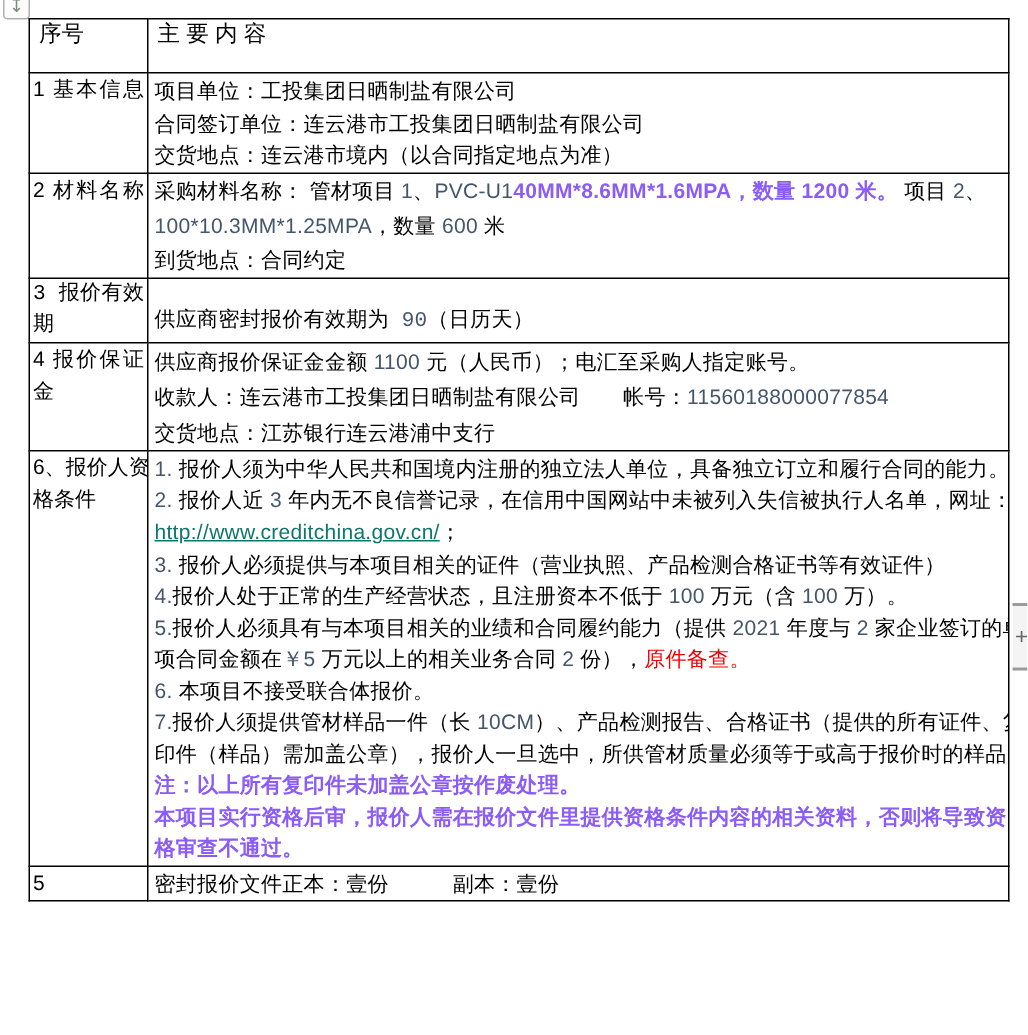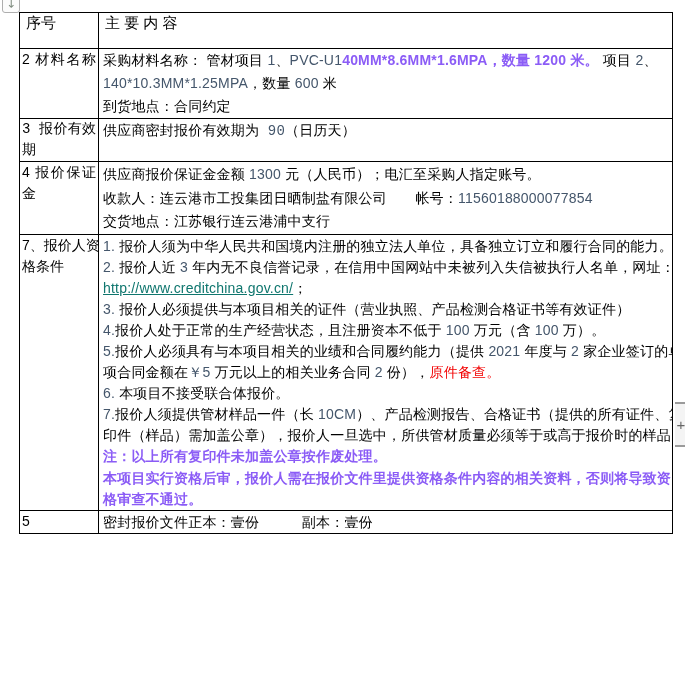--- a/index.html
+++ b/index.html
@@ -44,21 +44,21 @@
   }
   td.label .lln { white-space:nowrap; }
   td.label .lln.jl { text-align:justify; text-align-last:justify; }
 
   td.content { padding:0 2px 0 4px; letter-spacing:0.2px; }
   td.content .ln { white-space:nowrap; }
 
   
   tr.r0 { height:65px; }  tr.r0 td.content { line-height:21.6px; padding-top:1px; }
   tr.r1 { height:69px;margin-left:32px; }  tr.r1 td.content { line-height:23px; }
-  tr.r2 { height:43px;font-family:Liberation Mono, monospace; }  tr.r2 td.content { line-height:21px; padding-top:2px; }
+  tr.r2 { height:43px;font-family:Liberation Mono, monospace; }  tr.r2 td.content { line-height:21px; padding-top:18px; }
   tr.r3 { height:71px;margin-left:32px; }  tr.r3 td.content { line-height:23.5px; padding-top:1px; }
   tr.r4 { height:109px; } tr.r4 td.content { line-height:21.8px; }
   tr.r5 { height:275px; } tr.r5 td.content { line-height:21.1px; padding-top:1px; }
   tr.r6 { height:23px; }  tr.r6 td.content { line-height:21px; padding-top:1px; }
 
   
   .num { color:#44566b; }
   .b   { font-weight:bold; color:#8b5cf6; }
   .r   { color:#f20000;margin-top:48px; }
   .u   { color:#0f766e; text-decoration:underline; }
@@ -75,53 +75,63 @@
   <table class="doc">
     <colgroup>
         <col style="width:79px">
         <col style="width:574px">
       </colgroup>
     <tbody id="tbody">
       <tr class="hrow">
         <td>序号</td>
         <td>主 要  内  容</td>
       </tr>
+    <tr class="r0">
+          <td class="label">
+            <div class="lln jl">1 基本信息</div>
+          </td>
+          <td class="content">
+            <div class="ln">项目单位：工投集团日晒制盐有限公司</div>
+            <div class="ln">合同签订单位：连云港市工投集团日晒制盐有限公司</div>
+            <div class="ln">交货地点：连云港市境内（以合同指定地点为准）</div>
+          </td>
+        </tr>
         <tr class="r1">
           <td class="label">
             <div class="lln jl">2 材料名称</div>
           </td>
           <td class="content">
             <div class="ln">采购材料名称： 管材项目 <span class="num">1</span>、<span class="num">PVC-U1</span><span class="b">40MM*8.6MM*1.6MPA，数量 1200 米。</span> 项目 <span class="num">2</span>、</div>
-            <div class="ln"><span class="num">140*10.3MM*1.25MPA</span>，数量 <span class="num">600</span> 米</div>
+            <div class="ln"><span class="num">100*10.3MM*1.25MPA</span>，数量 <span class="num">600</span> 米</div>
             <div class="ln">到货地点：合同约定</div>
           </td>
         </tr>
         <tr class="r2">
           <td class="label">
             <div class="lln jl">3 报价有效</div>
             <div class="lln">期</div>
           </td>
           <td class="content">
             <div class="ln">供应商密封报价有效期为 <span class="num">90</span>（日历天）</div>
           </td>
         </tr>
         <tr class="r3">
           <td class="label">
             <div class="lln jl">4 报价保证</div>
             <div class="lln">金</div>
           </td>
           <td class="content">
-            <div class="ln">供应商报价保证金金额 <span class="num">1300</span> 元（人民币）；电汇至采购人指定账号。</div>
+            <div class="ln">供应商报价保证金金额 <span class="num">1100</span> 元（人民币）；电汇至采购人指定账号。</div>
             <div class="ln">收款人：连云港市工投集团日晒制盐有限公司　　帐号：<span class="num">11560188000077854</span></div>
             <div class="ln">交货地点：江苏银行连云港浦中支行</div>
           </td>
         </tr>
         <tr class="r5">
           <td class="label">
-            <div class="lln jl">7、报价人资</div>
+            <div class="lln jl">6、报价人资</div>
             <div class="lln">格条件</div>
           </td>
           <td class="content">
             <div class="ln"><span class="num">1.</span> 报价人须为中华人民共和国境内注册的独立法人单位，具备独立订立和履行合同的能力。</div>
             <div class="ln"><span class="num">2.</span> 报价人近 <span class="num">3</span> 年内无不良信誉记录，在信用中国网站中未被列入失信被执行人名单，网址：</div>
             <div class="ln"><span class="u">http://www.creditchina.gov.cn/</span>；</div>
             <div class="ln"><span class="num">3.</span> 报价人必须提供与本项目相关的证件（营业执照、产品检测合格证书等有效证件）</div>
             <div class="ln"><span class="num">4.</span>报价人处于正常的生产经营状态，且注册资本不低于 <span class="num">100</span> 万元（含 <span class="num">100</span> 万）。</div>
             <div class="ln"><span class="num">5.</span>报价人必须具有与本项目相关的业绩和合同履约能力（提供 <span class="num">2021</span> 年度与 <span class="num">2</span> 家企业签订的单</div>
             <div class="ln">项合同金额在<span class="num">￥5</span> 万元以上的相关业务合同 <span class="num">2</span> 份），<span class="r">原件备查。</span></div>

